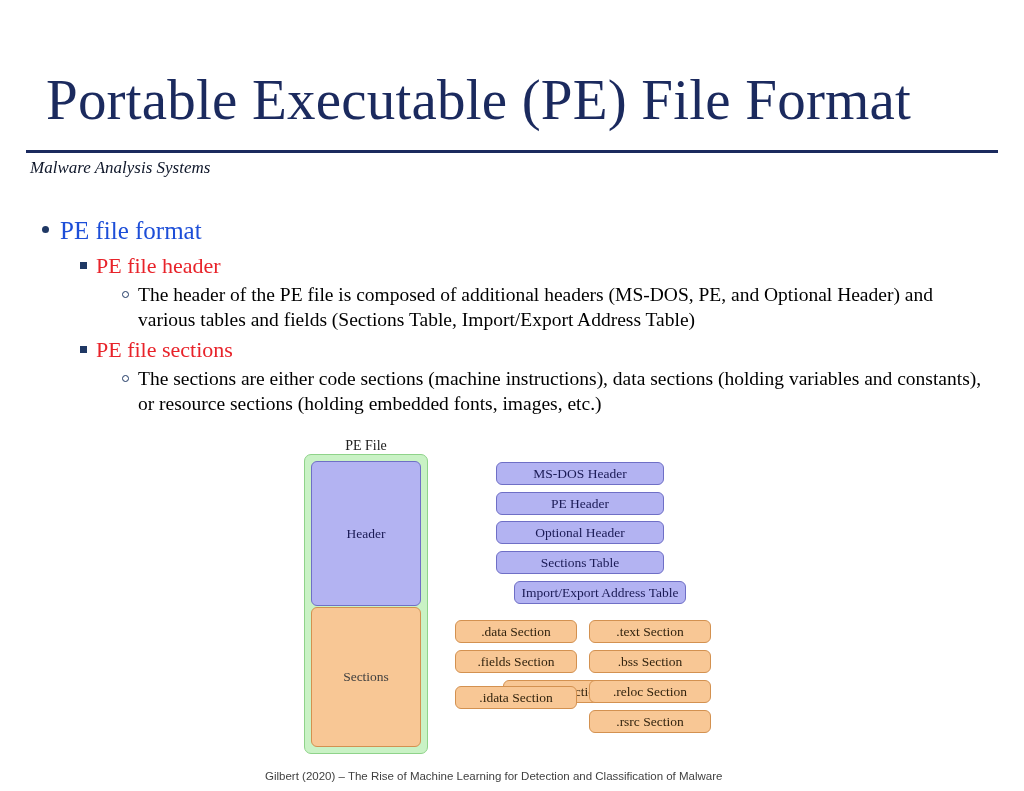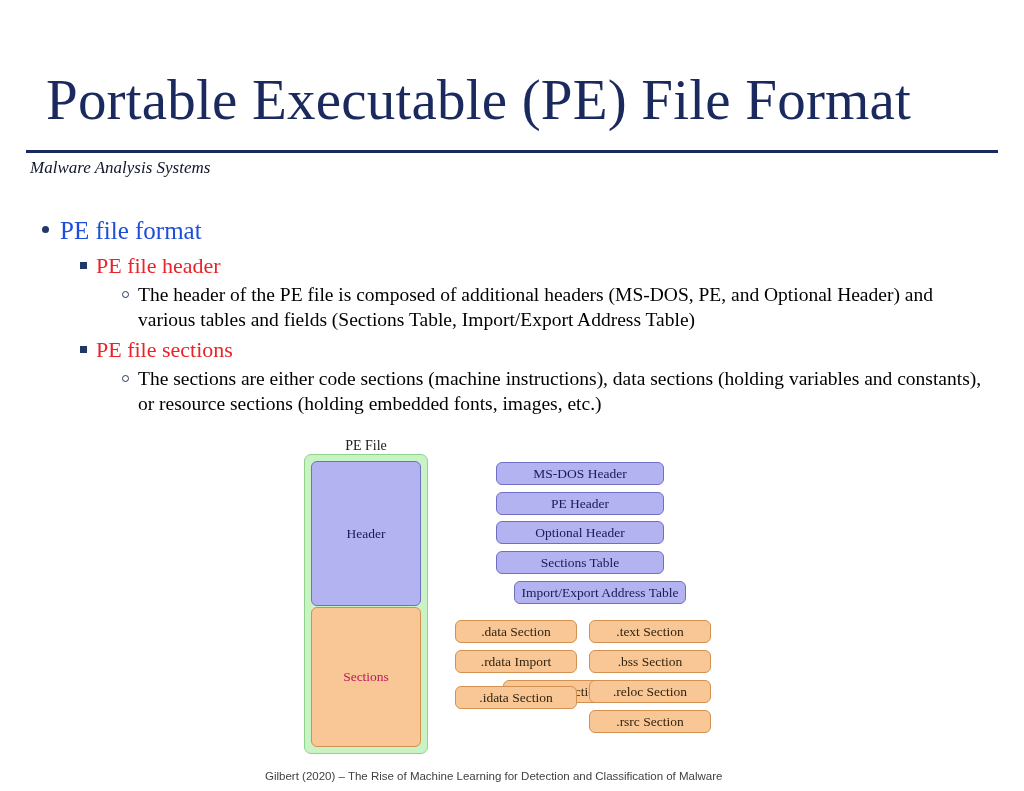--- a/index.html
+++ b/index.html
@@ -176,21 +176,21 @@
     height: 145px;
     background: #b3b3f2;
     border: 1px solid #6f6fc6;
     color: #1a1a55;
   }
   #block-sections {
     top: 607px;
     height: 140px;
     background: #f8c795;
     border: 1px solid #d39150;
-    color: #be185d;
+    color: #404040;
   }
 
   
   .hdr-box {
     position: absolute;
     height: 23px;
     background: #b3b3f2;
     border: 1px solid #6f6fc6;
     border-radius: 6px;
     box-sizing: border-box;
@@ -316,21 +316,21 @@
     <span>Sections Table</span>
   </div>
   <div class="hdr-box wide" style="left:494px; top:581px; width:172px;margin-left:20px;">
     <span>Import/Export Address Table</span>
   </div>
 
   <div class="sec-box" style="left:455px; top:620px;">
     <span>.data Section</span>
   </div>
   <div class="sec-box" style="left:455px; top:650px;">
-    <span>.rdata Import</span>
+    <span>.fields Section</span>
   </div>
   <div class="sec-box" style="left:455px; top:680px;margin-left:48px;">
     <span>.edata Section</span>
   </div>
   <div class="sec-box" style="left:455px; top:686px;">
     <span>.idata Section</span>
   </div>
 
   <div class="sec-box" style="left:589px; top:620px;">
     <span>.text Section</span>

